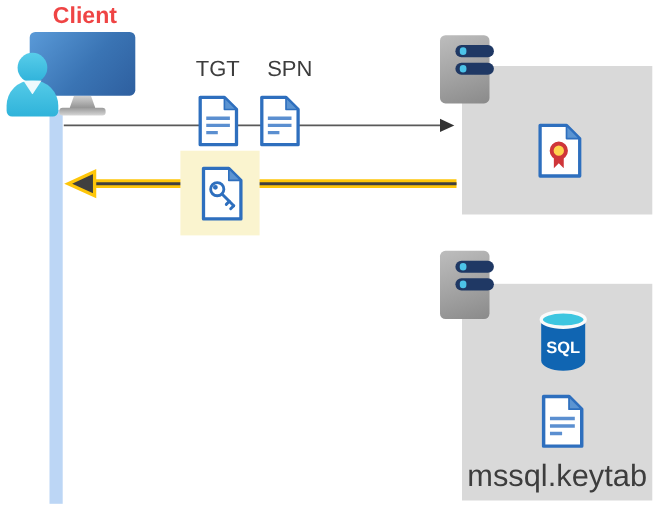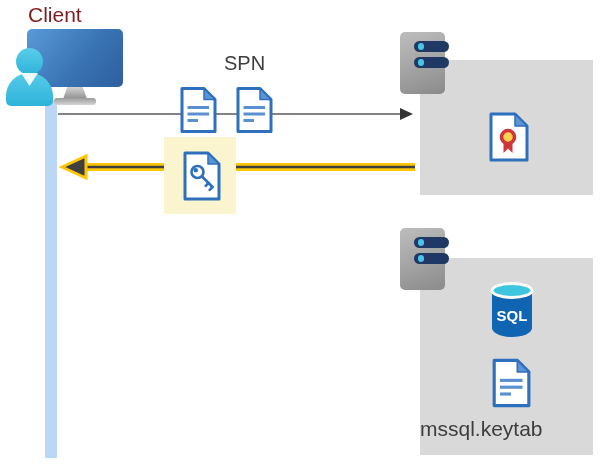--- a/index.html
+++ b/index.html
@@ -2,21 +2,21 @@
 <html style="--box-gray: #d9d9d9; --lifeline-blue: #bcd6f5; --highlight-yellow: #faf4cf; --arrow-yellow: #fec60a; --arrow-dark: #3f3f3f; --request-arrow-gray: #595959; --doc-blue: #2e6fbe; --doc-fold: #5b94d2; --doc-line: #5b8fd0; --server-navy: #1f3864; --accent-cyan: #4cc3e8; --sql-blue: #1065b2; --sql-top-cyan: #3ec6e0; --cert-red: #cf3539; --cert-yellow: #ffd24d;"><head>
 <meta charset="utf-8">
 <style>
   html,body{margin:0;padding:0;background:#fff;}
   #canvas{
     position:relative;width:600px;height:468px;background:#fff;
     font-family:"Liberation Sans",sans-serif;overflow:hidden;
   }
   .abs{position:absolute;}
   .title{
-    font-size:21px;font-weight:400;color:#7f1d1d;line-height:26px;letter-spacing:0;
+    font-size:21px;font-weight:700;color:#ef4444;line-height:26px;letter-spacing:0;margin-left:20px;
   }
   .small-label{font-size:20px;color:#3d3d3d;}
   
   #client-icon{left:6px;top:29px;width:124px;height:78px;z-index:4;}
   .monitor{
     left:21px;top:0;width:96px;height:58px;border-radius:5px;
     background:linear-gradient(130deg,#5a9ad8 0%,#3a74b4 55%,#2e5f9f 100%);
   }
   .monitor-neck{
     left:57px;top:58px;width:24px;height:12px;
@@ -64,22 +64,22 @@
   .server-bar.b1{top:9px;} .server-bar.b2{top:25px;}
   .server-dot{
     left:3.5px;top:2.3px;width:6.5px;height:6.5px;border-radius:50%;
     background:var(--accent-cyan,#4cc3e8);
   }
   
   #client-label{left:28px;top:2px;z-index:4;}
   #dc-label{left:455px;top:4px;width:135px;line-height:27px;z-index:4;}
   #linux-label{left:457px;top:230px;width:140px;white-space:nowrap;z-index:4;}
   #tgt-label{left:168px;top:52px;width:60px;text-align:center;z-index:4;}
-  #spn-label{left:224px;top:52px;width:60px;text-align:left;z-index:4;}
-  #keytab-label{left:420px;top:417px;width:173px;font-size:21px;color:#3d3d3d;z-index:4;}
+  #spn-label{left:224px;top:52px;width:60px;text-align:right;z-index:4;}
+  #keytab-label{left:420px;top:417px;width:173px;text-align:center;font-size:28px;color:#3d3d3d;z-index:4;}
   
   .doc-svg{z-index:4;}
   #tgt-doc{left:178px;top:86px;}
   #spn-doc{left:234px;top:86px;}
   #keytab-doc{left:490px;top:357px;}
   #key-doc{left:181px;top:150px;z-index:4;}
   #cert-doc{left:487px;top:111px;z-index:4;}
   #sql-db{left:489px;top:281px;z-index:4;}
   
   #highlight-box{
@@ -115,20 +115,21 @@
     </g>
     <g>
       <line x1="84" y1="167" x2="415" y2="167" style="stroke:var(--arrow-yellow,#fec60a)" stroke-width="8"></line>
       <line x1="86" y1="167" x2="415" y2="167" style="stroke:var(--arrow-dark,#3f3f3f)" stroke-width="2.6"></line>
       <polygon points="62,167 86,156 86,178" style="fill:var(--arrow-dark,#3f3f3f);stroke:var(--arrow-yellow,#fec60a)" stroke-width="3"></polygon>
     </g>
   </svg>
 
   <div class="abs" id="highlight-box"></div>
 
+  <div class="abs small-label" id="tgt-label">TGT</div>
   <div class="abs small-label" id="spn-label">SPN</div>
 
   <svg class="abs doc-svg" id="tgt-doc" width="40" height="48" viewBox="0 0 40 48">
     <path d="M4 2.5 H26 L37 13.5 V45.5 H4 Z" fill="#fff" style="stroke:var(--doc-blue,#2e6fbe)" stroke-width="3" stroke-linejoin="round"></path>
     <path d="M26 2.5 V13.5 H37 Z" style="fill:var(--doc-fold,#5b94d2);stroke:var(--doc-blue,#2e6fbe)" stroke-width="1.5" stroke-linejoin="round"></path>
     <line x1="9.5" y1="21.5" x2="31" y2="21.5" style="stroke:var(--doc-line,#5b8fd0)" stroke-width="3"></line>
     <line x1="9.5" y1="28" x2="31" y2="28" style="stroke:var(--doc-line,#5b8fd0)" stroke-width="3"></line>
     <line x1="9.5" y1="34.5" x2="20" y2="34.5" style="stroke:var(--doc-line,#5b8fd0)" stroke-width="3"></line>
   </svg>
 

